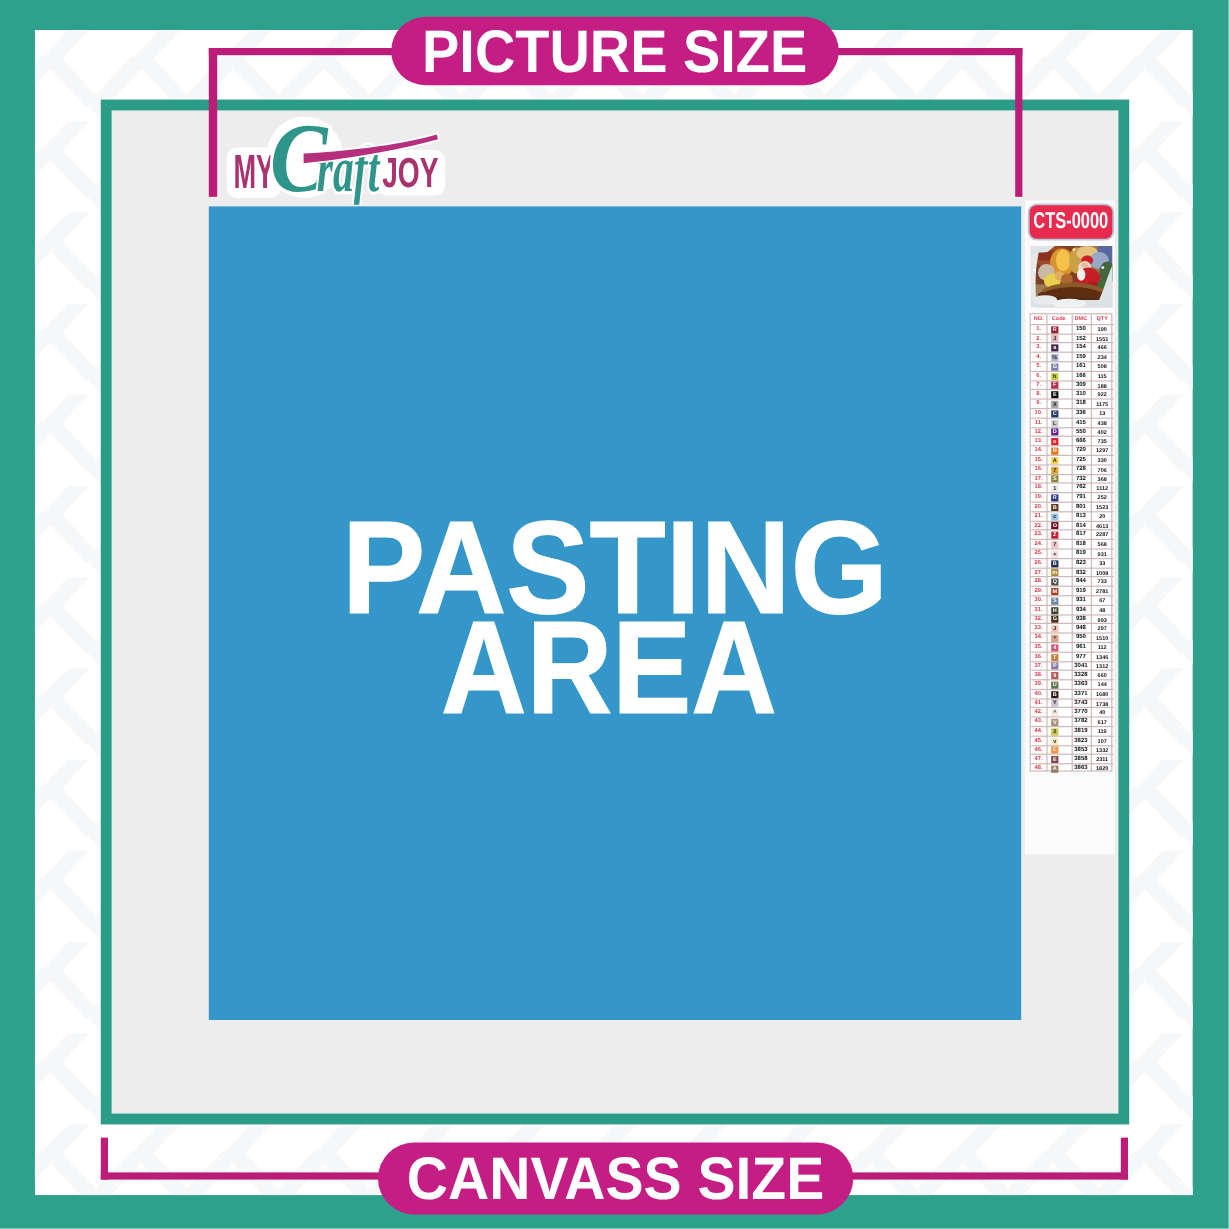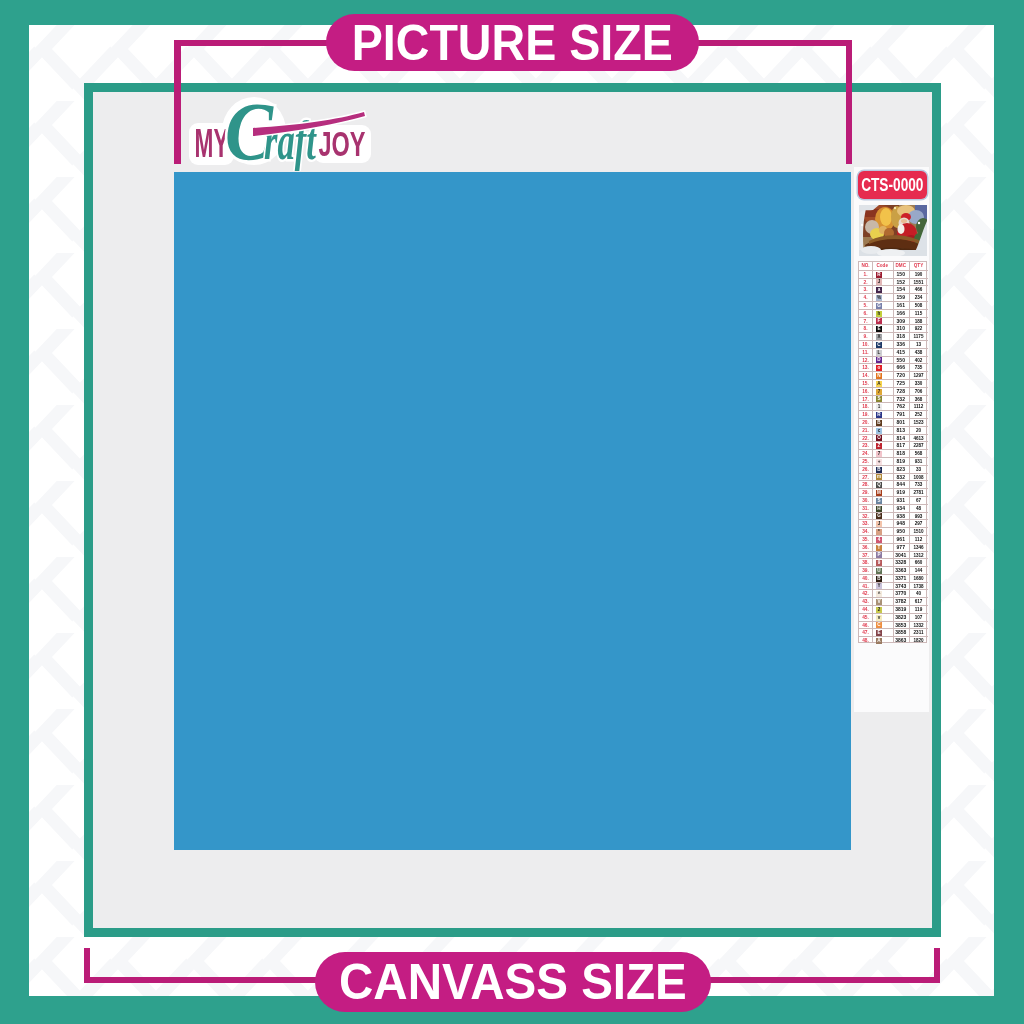--- a/index.html
+++ b/index.html
@@ -54,20 +54,24 @@
     <path d="M253,128 C300,125 336,120 364,112 L365,116 C336,124 300,131 253,136 Z" fill="#b62e7e" stroke="#ffffff" stroke-width="3" paint-order="stroke"></path>
     <text x="342" y="156" text-anchor="middle" font-family="Liberation Sans" font-weight="bold" font-size="35" fill="#a8336f" stroke="#ffffff" stroke-width="6" paint-order="stroke" textLength="47" lengthAdjust="spacingAndGlyphs">JOY</text>
     </g>
     <clipPath id="logoclip">
         <rect x="180" y="90" width="210" height="81"></rect>
       </clipPath>
   </svg>
 
   <div class="abs" style="left:174px;top:172px;width:677px;height:678px;background:#3496C9;"></div>
 
+  <div class="abs" style="left:174px;top:432px;width:677px;text-align:center;color:#ffffff;font-weight:bold;font-size:110px;line-height:83px;-webkit-text-stroke:1px #fff;">
+    <div style="transform:scaleX(0.946);">PASTING</div>
+    <div style="transform:scaleX(0.898);position:relative;left:-5px;">AREA</div>
+  </div>
 
   <div class="abs" style="left:854px;top:167px;width:75px;height:545px;background:#FBFBFC;"></div>
 
   <div class="abs" style="left:858px;top:171px;width:69px;height:28px;background:#E62B4F;border-radius:6px;box-shadow:0 0 0 1.5px #b9c7de;display:flex;align-items:center;justify-content:center;">
     <span style="color:#fff;font-weight:bold;font-size:19px;transform:scaleX(0.72);white-space:nowrap;">CTS-0000</span>
   </div>
 
   <svg class="abs" style="left:859px;top:205px;" width="68" height="51" viewBox="0 0 68 51">
     <rect width="68" height="51" fill="#9c7a52"></rect>
     <rect x="0" y="0" width="40" height="32" fill="#7d4026"></rect>

